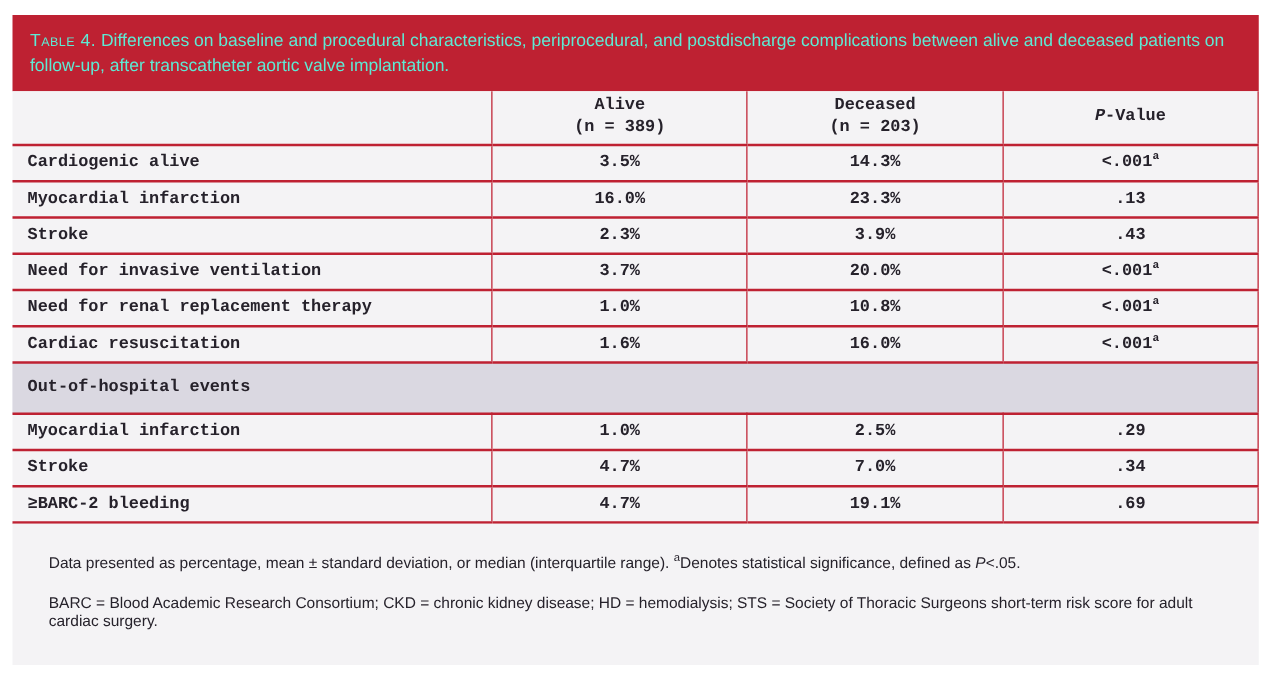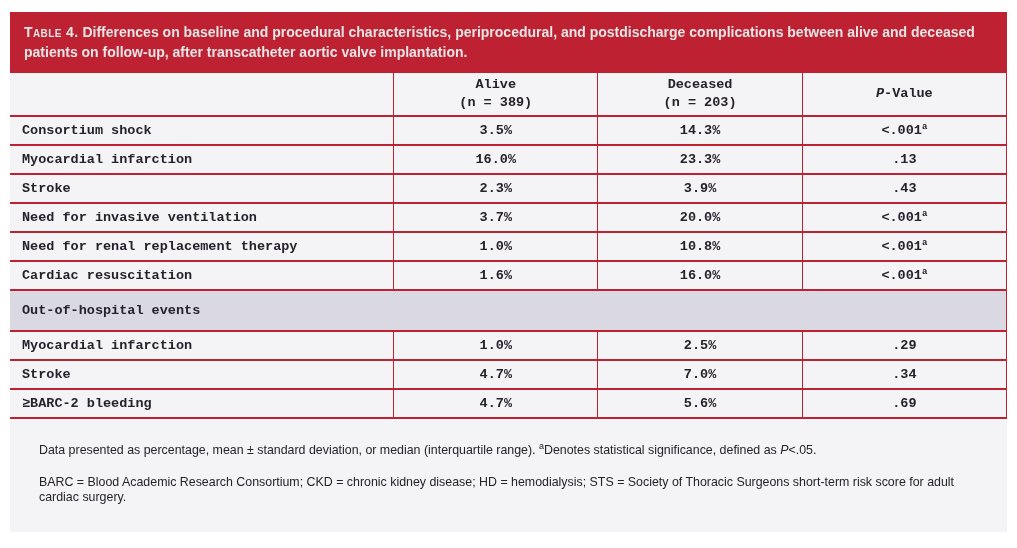--- a/index.html
+++ b/index.html
@@ -9,23 +9,23 @@
     --ink:#26222b;
   }
   *{box-sizing:border-box;}
   html,body{margin:0;padding:0;}
   body{
     width:1017px;height:548px;overflow:hidden;background:#ffffff;
     font-family:"Liberation Sans", sans-serif;color:var(--ink);
   }
   .page{padding:12px 10px 0 10px;}
   .banner{
-    background:var(--red);color:#e5e5e5;
+    background:var(--red);color:#5eead4;
     padding:10px 14px 11px 14px;
-    font-weight:bold;font-size:14px;line-height:20px;
+    font-weight:normal;font-size:14px;line-height:20px;
   }
   .banner .tnum{font-variant:small-caps;letter-spacing:.4px;}
   table{
     width:100%;border-collapse:collapse;background:var(--bg);
     table-layout:fixed;
     font-family:Liberation Mono, monospace;
   }
   col.c-label{width:38.5%;}
   col.c-alive{width:20.5%;}
   col.c-dec{width:20.5%;}
@@ -83,21 +83,21 @@
           <span class="hline2">Deceased</span>
           <span class="hline2">(n = 203)</span>
         </th>
         <th>
           <span class="pital">P</span><span>-Value</span>
         </th>
       </tr>
     </thead>
     <tbody>
         <tr>
-          <td class="lbl">Consortium shock</td>
+          <td class="lbl">Cardiogenic alive</td>
           <td class="v">3.5%</td>
           <td class="v">14.3%</td>
           <td class="v">&lt;.001<sup>a</sup></td>
         </tr>
         <tr>
           <td class="lbl">Myocardial infarction</td>
           <td class="v">16.0%</td>
           <td class="v">23.3%</td>
           <td class="v">.13</td>
         </tr>
@@ -136,21 +136,21 @@
         </tr>
         <tr>
           <td class="lbl">Stroke</td>
           <td class="v">4.7%</td>
           <td class="v">7.0%</td>
           <td class="v">.34</td>
         </tr>
         <tr>
           <td class="lbl">≥BARC-2 bleeding</td>
           <td class="v">4.7%</td>
-          <td class="v">5.6%</td>
+          <td class="v">19.1%</td>
           <td class="v">.69</td>
         </tr>
       </tbody>
   </table>
 
   <div class="notes">
     <p>
       <span>Data presented as percentage, mean ± standard deviation, or median (interquartile range). </span><sup>a</sup><span>Denotes statistical significance, defined as </span><span class="pital">P</span><span>&lt;.05.</span>
     </p>
     <p>BARC = Blood Academic Research Consortium; CKD = chronic kidney disease; HD = hemodialysis; STS = Society of Thoracic Surgeons short-term risk score for adult cardiac surgery.</p>

